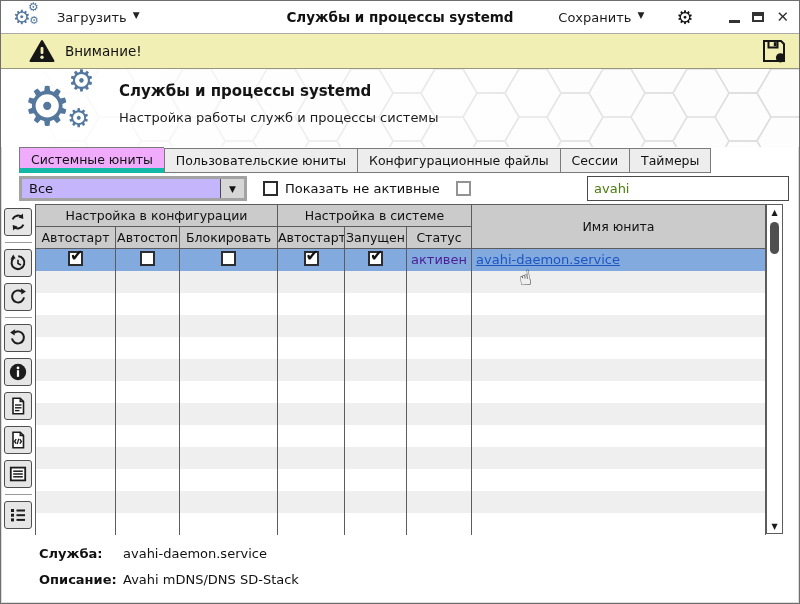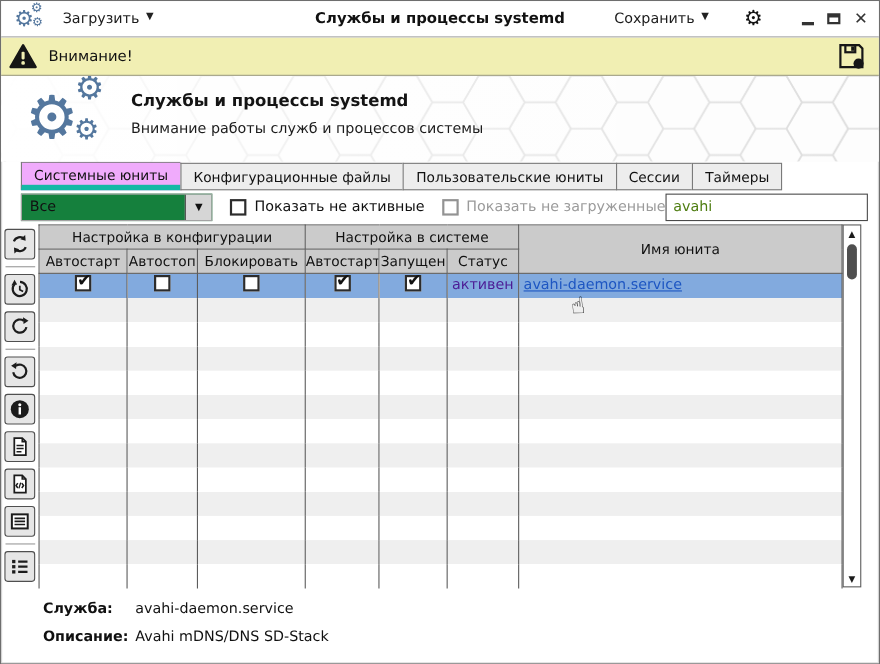--- a/index.html
+++ b/index.html
@@ -16,21 +16,21 @@
   .caret { font-size:9px; color:#222; }
   .tb-title { position:absolute; left:50%; transform:translateX(-50%); font-weight:bold; font-size:13.5px; color:#111; white-space:nowrap; }
   .tb-right { margin-left:auto; display:flex; align-items:center; gap:32px; }
   .gear-btn { font-size:19px; color:#141414; line-height:1; }
   .win-controls { display:flex; align-items:center; gap:12px; margin-left:4px; }
   .wc-min { width:11px; height:3px; background:#333; margin-top:8px; }
   .wc-max { width:12px; height:10px; border:2px solid #333; border-top:4px solid #333; }
   .wc-close { font-size:15px; color:#333; line-height:1; }
 
   
-  .warning-bar { height:35px; background:#f1efb3; border-bottom:1px solid #98977d; display:flex; align-items:center; padding:0 12px 0 7px; gap:10px; }
+  .warning-bar { height:35px; background:#f1efb3; border-bottom:1px solid #98977d; display:flex; align-items:center; padding:0 12px 0 28px; gap:10px; }
   .warning-text { font-size:13.5px; color:#111; }
   .warning-save { margin-left:auto; }
 
   
   .banner { height:78px; position:relative; background:#fdfdfd; overflow:hidden; }
   .hex-bg { position:absolute; inset:0; }
   .banner-logo { position:absolute; left:22px; top:2px; width:95px; height:74px; color:#54779e; }
   .banner-logo .g1 { position:absolute; left:0; top:4px; font-size:54px; }
   .banner-logo .g2 { position:absolute; left:45px; top:-8px; font-size:30px; }
   .banner-logo .g3 { position:absolute; left:44px; top:32px; font-size:26px; }
@@ -39,21 +39,21 @@
   .banner-sub { font-size:13px; color:#1c1c1c; margin-top:10px; }
 
   
   .tabbar { height:26px; padding-left:18px; display:flex; align-items:flex-end; }
   .tab { height:25px; line-height:23px; padding:0 11px; font-size:12.5px; color:#111; background:#ededed; border:1px solid #7a7a7a; border-right:none; white-space:nowrap; }
   .tab:last-child { border-right:1px solid #7a7a7a; }
   .tab.active { background:#f0abfc; height:26px; line-height:24px; border-bottom:5px solid #14b8a6; }
 
   
   .filterbar { height:31px; display:flex; align-items:center; padding:0 10px 0 18px; }
-  .dropdown { width:228px; height:25px; border:1px solid #a3a3a3; background:#15803d; display:flex; align-items:center; }
+  .dropdown { width:228px; height:25px; border:3px solid #a3a3a3; background:#c4b5fd; display:flex; align-items:center; }
   .dd-value { flex:1; font-size:13px; padding-left:7px; color:#111; }
   .dd-btn { width:24px; height:100%; background:#d6d6d6; border-left:1px solid #4a4a4a; display:flex; align-items:center; justify-content:center; font-size:9px; color:#111; }
   .chk { display:flex; align-items:flex-start; gap:7px; font-size:13px; color:#111; margin-left:16px; white-space:nowrap; }
   .chk.disabled { color:#9b9b9b; }
   .cb { position:relative; width:15px; height:15px; border:2px solid #2c2c2c; background:#fff; display:inline-block; flex:0 0 auto; }
   .chk.disabled .cb { border-color:#939393; }
   .cb.on::after { content:"✔"; position:absolute; left:0; top:-7px; font-size:16px; font-weight:bold; color:#111; }
   .search { margin-left:auto; width:202px; height:25px; border:1px solid #4a4a4a; font-size:13px; padding:0 6px; font-family:"DejaVu Sans", sans-serif; color:#4d7c0f; }
 
   
@@ -154,44 +154,43 @@
       <rect width="798" height="78" fill="url(#hexp)"></rect>
       <rect width="798" height="78" fill="url(#fade)"></rect>
     </svg>
     <div class="banner-logo">
       <span class="g1">⚙</span>
         <span class="g2">⚙</span>
         <span class="g3">⚙</span>
     </div>
     <div class="banner-text">
       <div class="banner-title">Службы и процессы systemd</div>
-      <div class="banner-sub">Внимание работы служб и процессов системы</div>
+      <div class="banner-sub">Настройка работы служб и процессы системы</div>
     </div>
   </div>
 
   <div class="tabbar">
     <div class="tab active">Системные юниты</div>
+    <div class="tab">Пользовательские юниты</div>
     <div class="tab">Конфигурационные файлы</div>
-    <div class="tab">Пользовательские юниты</div>
     <div class="tab">Сессии</div>
     <div class="tab">Таймеры</div>
   </div>
 
   <div class="filterbar">
     <div class="dropdown">
       <span class="dd-value">Все</span>
       <span class="dd-btn">▼</span>
     </div>
     <label class="chk">
       <span class="cb"></span>
       <span>Показать не активные</span>
     </label>
     <label class="chk disabled">
       <span class="cb"></span>
-      <span>Показать не загруженные</span>
     </label>
     <input class="search" value="avahi" style="">
   </div>
 
   <div class="main">
     <div class="side-toolbar">
       <div class="tool-btn">
         <svg class="icon" width="20" height="20" viewBox="0 0 20 20">
           <path d="M4.6 7.4 A6 6 0 0 1 14.2 5.2" fill="none" stroke="#1c1c1c" stroke-width="2"></path>
           <path d="M14.9 1.6 L15.3 6.9 L10.5 5.4 Z" fill="#1c1c1c"></path>

